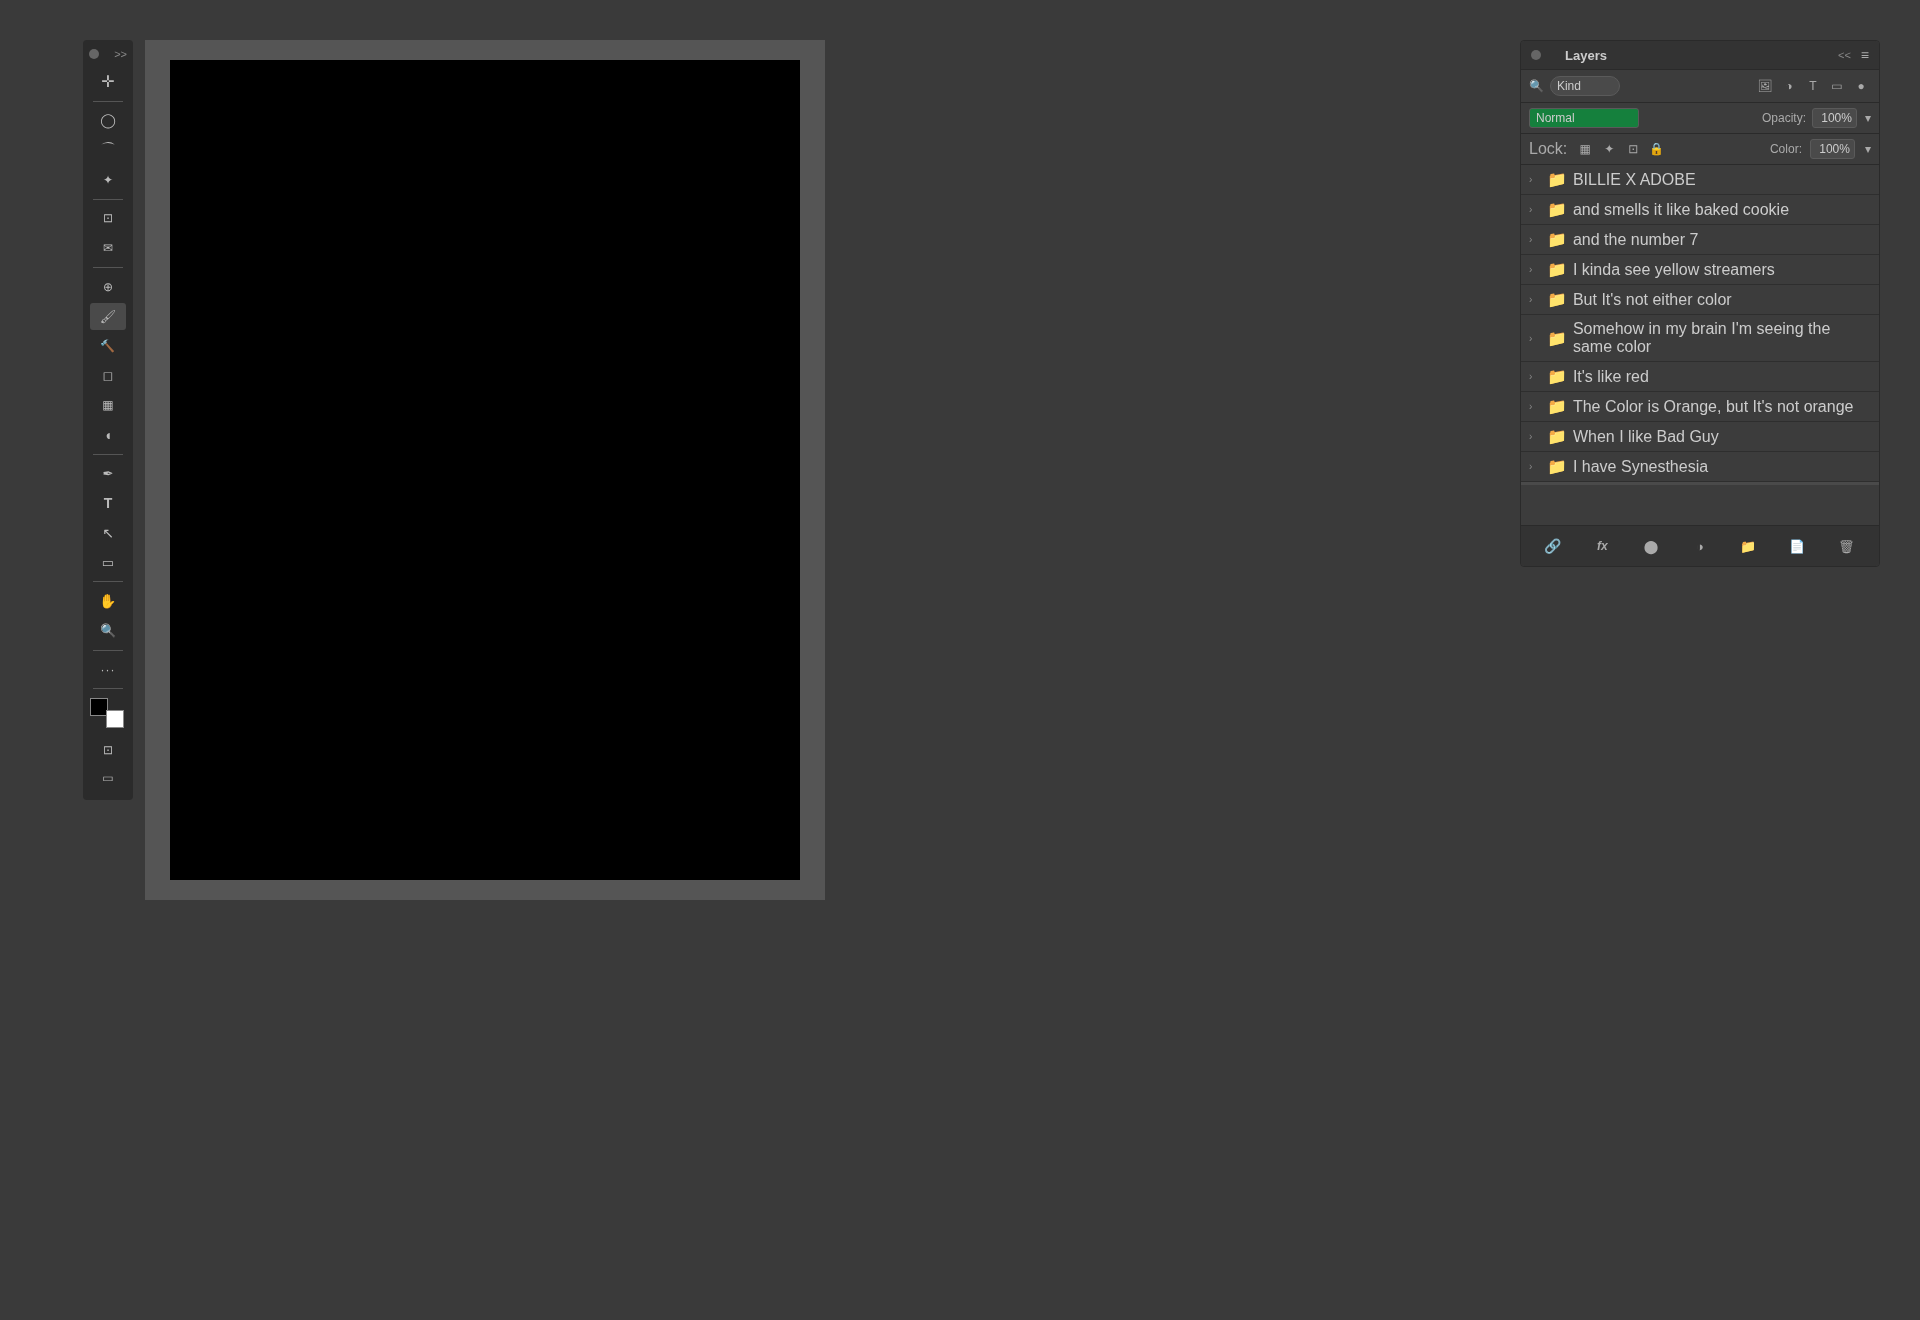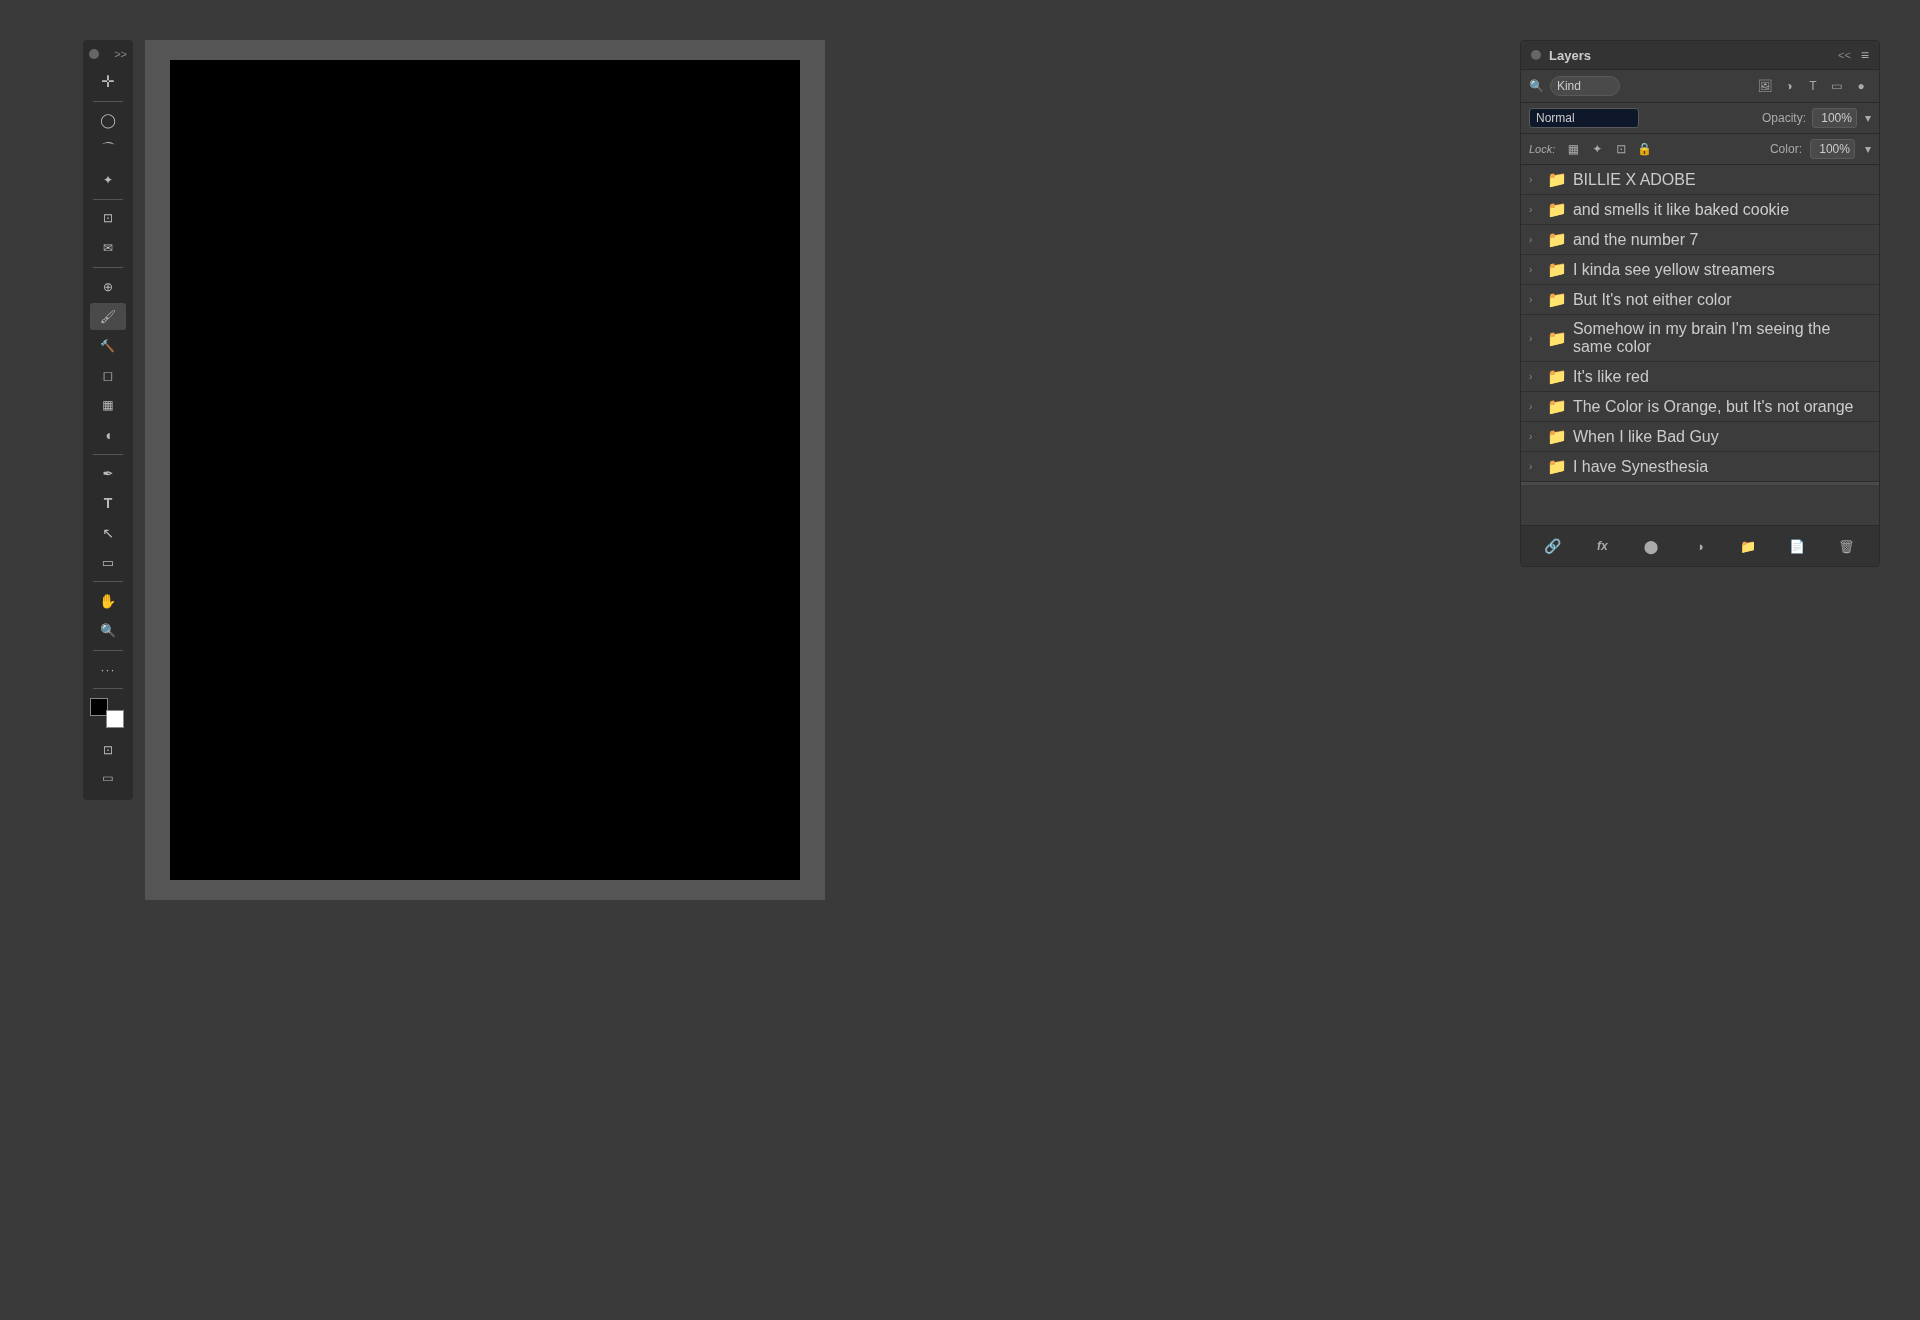--- a/index.html
+++ b/index.html
@@ -113,21 +113,21 @@
       align-items: center;
       justify-content: space-between;
       padding: 6px 10px;
       background: #333;
       border-bottom: 1px solid #2a2a2a;
       border-radius: 4px 4px 0 0;
     }
     .panel-header-left {
       display: flex;
       align-items: center;
-      gap: 8px;
+      gap: 24px;
     }
     .panel-close {
       width: 10px; height: 10px;
       background: #666;
       border-radius: 50%;
       cursor: pointer;
     }
     .panel-title {
       font-size: 13px;
       font-weight: 600;
@@ -178,21 +178,21 @@
 
     
     .blend-row {
       display: flex;
       align-items: center;
       padding: 5px 8px;
       gap: 6px;
       border-bottom: 1px solid #2a2a2a;
     }
     .blend-select {
-      background: #0f172a;
+      background: #15803d;
       border: 1px solid #5a5a5a;
       color: #ccc;
       font-size: 12px;
       padding: 2px 20px 2px 6px;
       border-radius: 3px;
       cursor: pointer;
       appearance: none;
       -webkit-appearance: none;
       min-width: 110px;
     }
@@ -215,22 +215,21 @@
     
     .lock-row {
       display: flex;
       align-items: center;
       padding: 5px 8px;
       gap: 8px;
       border-bottom: 1px solid #2a2a2a;
     }
     .lock-label {
       color: #aaa;
-      font-size: 11px;
-      font-style: italic;
+      font-size: 16px;
     }
     .lock-icons {
       display: flex;
       gap: 4px;
     }
     .lock-icon-btn {
       width: 20px; height: 20px;
       display: flex; align-items: center; justify-content: center;
       color: #aaa;
       font-size: 12px;

